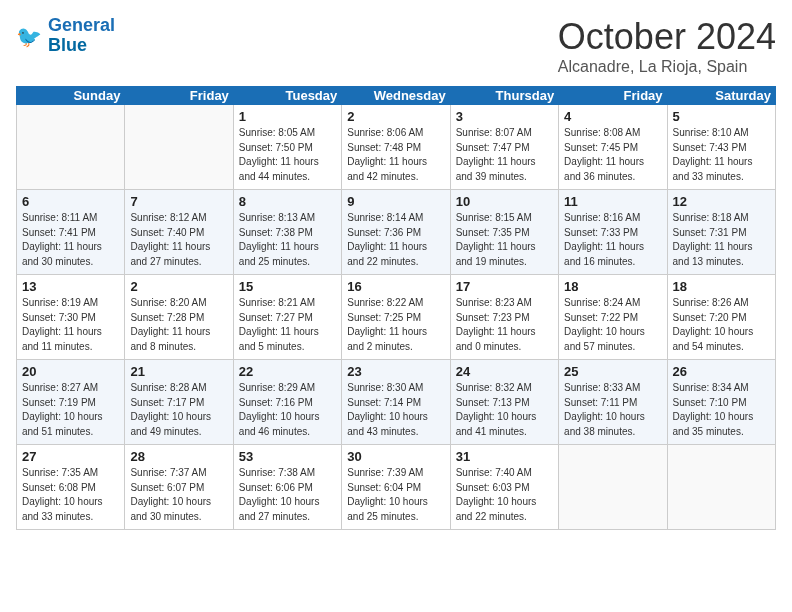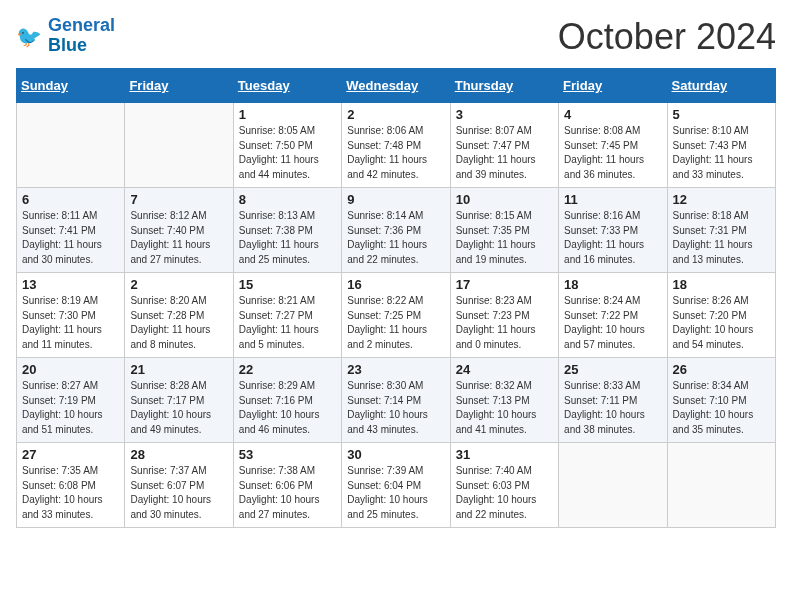--- a/index.html
+++ b/index.html
@@ -50,24 +50,23 @@
     table {
       width: 100%;
       border-collapse: collapse;
       table-layout: fixed;
     }
     thead tr th {
       background: #1a6eb5;
       color: #fff;
       font-size: 13px;
       font-weight: bold;
-      padding: 9px 4px;
-      text-align: left;
+      padding: 1px 4px;
+      text-align: right;
       border: 1px solid #1a6eb5;
-      text-decoration: underline;
     }
     tbody tr td {
       border: 1px solid #ccc;
       vertical-align: top;
       padding: 4px 5px;
       font-size: 10.5px;
       color: #333;
       height: 85px;
     }
     .day-number {
@@ -100,20 +99,21 @@
     <svg class="logo-bird" viewBox="0 0 40 40" xmlns="http://www.w3.org/2000/svg">
       <text x="0" y="32" font-size="30" fill="#1a6eb5">🐦</text>
     </svg>
     <div class="logo-text">
       <div><span>General</span></div>
       <div><span style="color:#0369a1">Blue</span></div>
     </div>
   </div>
   <div class="title-area">
     <div class="month-title">October 2024</div>
+    <div class="location-title">Alcanadre, La Rioja, Spain</div>
   </div>
 </div>
 
 <table>
   <thead>
     <tr>
     <th>Sunday</th>
         <th>Friday</th>
         <th>Tuesday</th>
         <th>Wednesday</th>

